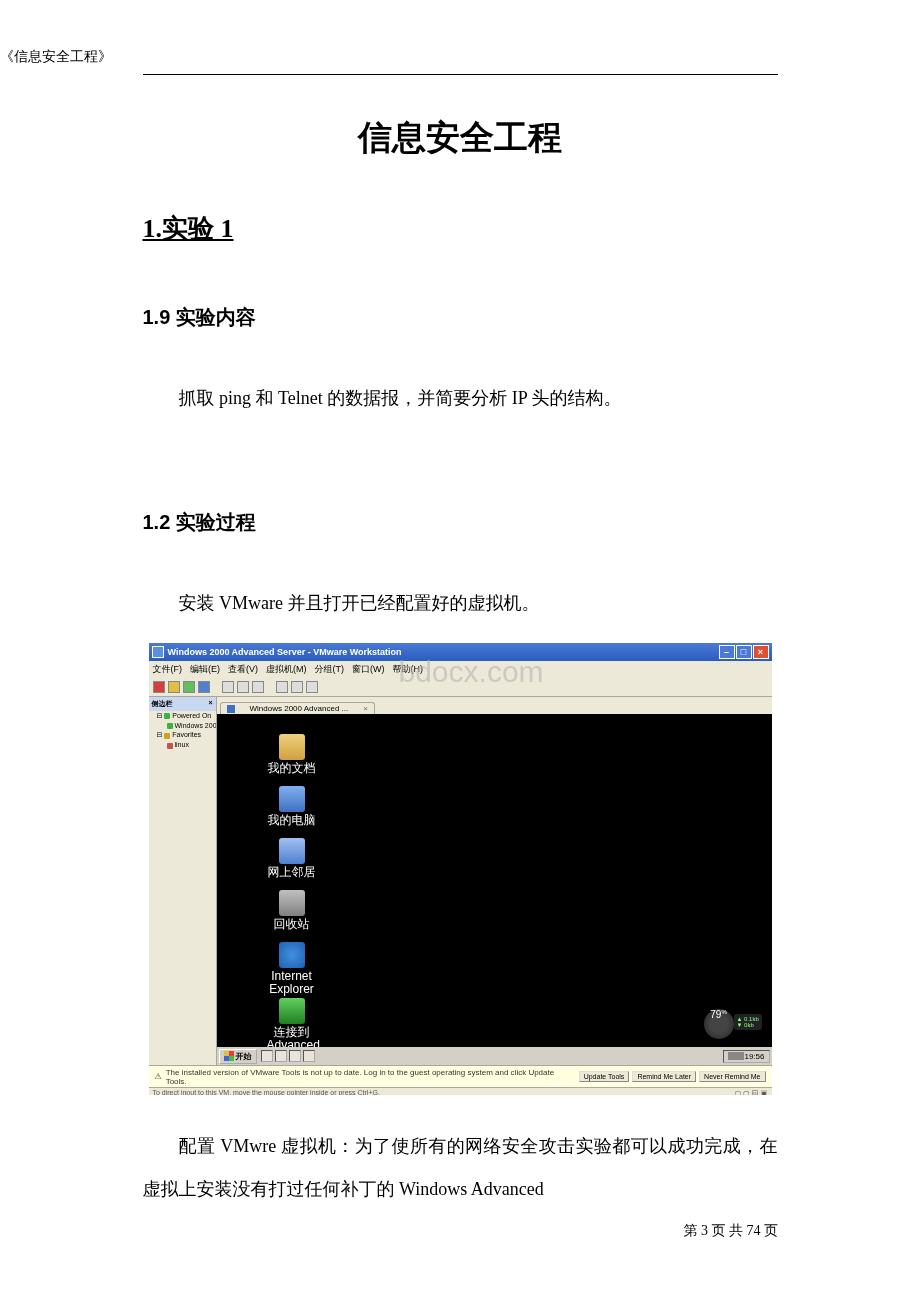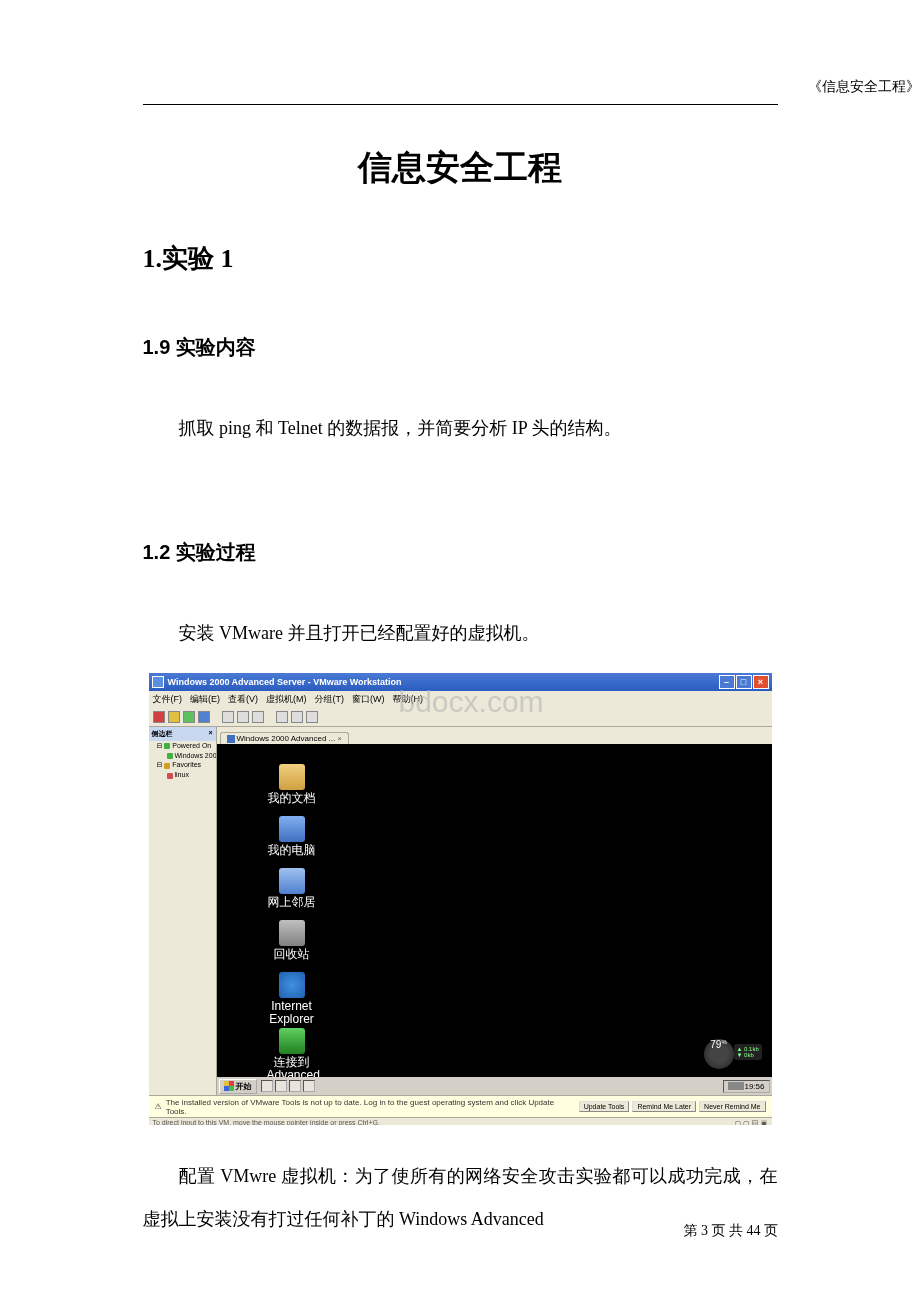--- a/index.html
+++ b/index.html
@@ -5,23 +5,23 @@
   * { box-sizing: border-box; margin: 0; padding: 0; }
   body {
     width: 920px;
     height: 1302px;
     background: #fff;
     font-family: "SimSun", "宋体", serif;
     color: #000;
     position: relative;
   }
   .page-header {
-    text-align: right;
+    text-align: left;
     font-size: 14px;
-    padding-top: 78px;
+    padding-top: 48px;
     color: #000;
   }
   .header-rule {
     width: 635px;
     height: 1px;
     background: #000;
     margin: 8px auto 0;
   }
   .doc-title {
     text-align: center;
@@ -32,20 +32,21 @@
   }
   .content {
     width: 635px;
     margin: 0 auto;
   }
   .h2 {
     font-size: 26px;
     font-weight: bold;
     margin-top: 50px;
     font-family: "SimSun", "宋体", serif;
+    text-decoration: underline;
   }
   .h3 {
     font-size: 20px;
     font-weight: bold;
     margin-top: 58px;
     font-family: "SimHei", "黑体", sans-serif;
   }
   .para {
     font-size: 18px;
     margin-top: 48px;
@@ -183,21 +184,21 @@
   }
   .tab {
     background: #ece9d8;
     border: 1px solid #aca899;
     border-bottom: none;
     padding: 1px 6px;
     font-size: 8px;
     border-radius: 3px 3px 0 0;
     display: flex;
     align-items: center;
-    gap: 2px;
+    gap: 15px;
   }
   .tab-icon { width:8px; height:8px; background:#4070c0; }
   .tab-x { color:#666; }
   .guest {
     flex: 1;
     background: #000;
     position: relative;
   }
   .desk-icon {
     position: absolute;
@@ -446,14 +447,14 @@
       <span>To direct input to this VM, move the mouse pointer inside or press Ctrl+G.</span>
       <span>▢ ▢ 回 ▣</span>
     </div>
 
   </div>
 
   <p class="para2">配置 VMwre 虚拟机：为了使所有的网络安全攻击实验都可以成功完成，在虚拟上安装没有打过任何补丁的 Windows Advanced</p>
 </div>
 
 <div class="page-footer">
-  <span>第 </span><span>3</span><span> 页 共 </span><span>44</span><span> 页</span>
+  <span>第 </span><span>3</span><span> 页 共 </span><span>74</span><span> 页</span>
 </div>
 
 </body></html>

